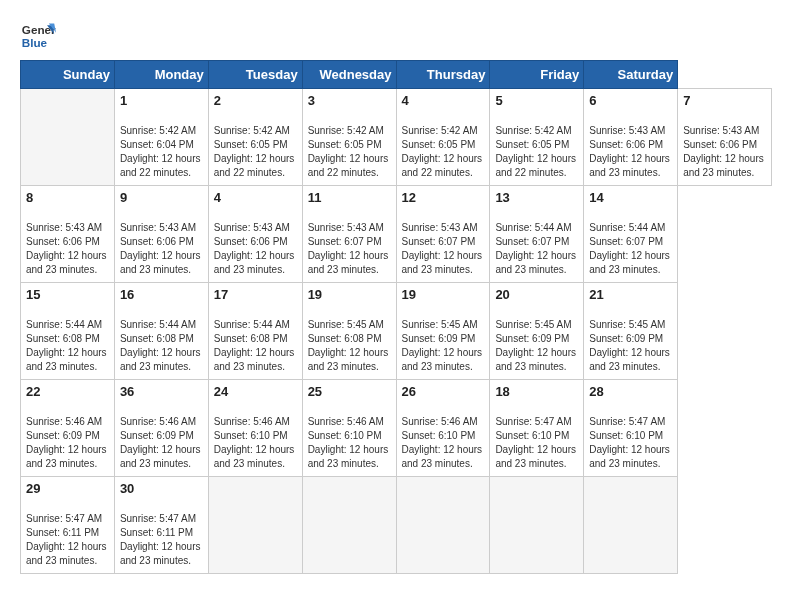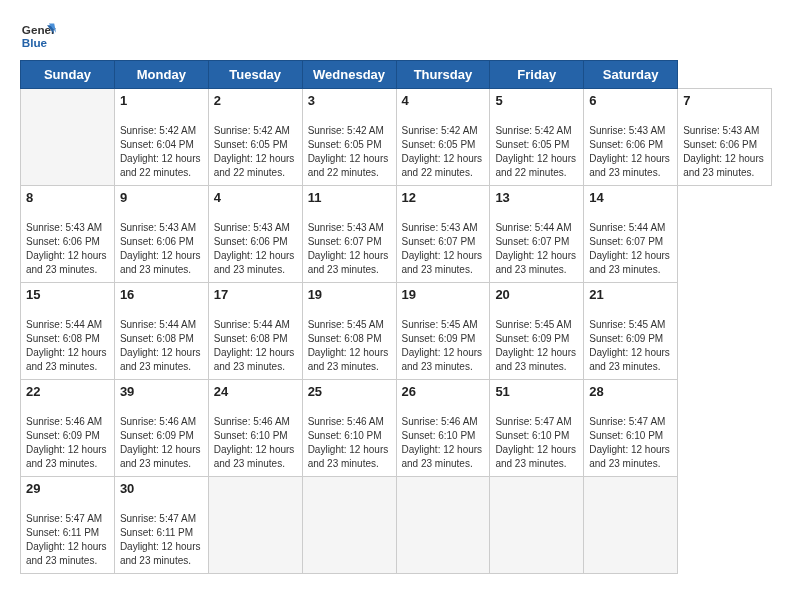--- a/index.html
+++ b/index.html
@@ -50,21 +50,21 @@
       border-collapse: collapse;
       margin-top: 4px;
       table-layout: fixed;
     }
     th {
       background-color: #2563a8;
       color: #fff;
       font-size: 13px;
       font-weight: bold;
       padding: 6px 4px;
-      text-align: center;
+      text-align: right;
       border: 1px solid #1a4f8a;
     }
     td {
       border: 1px solid #ccc;
       vertical-align: top;
       padding: 4px 5px 5px 5px;
       font-size: 10px;
       color: #333;
       background: #fff;
       height: 82px;
@@ -211,37 +211,37 @@
             <span class="day-num">21</span>
             <div class="day-info">Sunrise: 5:45 AM<br>Sunset: 6:09 PM<br>Daylight: 12 hours and 23 minutes.</div>
           </td>
         </tr>
         <tr>
           <td>
             <span class="day-num">22</span>
             <div class="day-info">Sunrise: 5:46 AM<br>Sunset: 6:09 PM<br>Daylight: 12 hours and 23 minutes.</div>
           </td>
           <td>
-            <span class="day-num">39</span>
+            <span class="day-num">36</span>
             <div class="day-info">Sunrise: 5:46 AM<br>Sunset: 6:09 PM<br>Daylight: 12 hours and 23 minutes.</div>
           </td>
           <td>
             <span class="day-num">24</span>
             <div class="day-info">Sunrise: 5:46 AM<br>Sunset: 6:10 PM<br>Daylight: 12 hours and 23 minutes.</div>
           </td>
           <td>
             <span class="day-num">25</span>
             <div class="day-info">Sunrise: 5:46 AM<br>Sunset: 6:10 PM<br>Daylight: 12 hours and 23 minutes.</div>
           </td>
           <td>
             <span class="day-num">26</span>
             <div class="day-info">Sunrise: 5:46 AM<br>Sunset: 6:10 PM<br>Daylight: 12 hours and 23 minutes.</div>
           </td>
           <td>
-            <span class="day-num">51</span>
+            <span class="day-num">18</span>
             <div class="day-info">Sunrise: 5:47 AM<br>Sunset: 6:10 PM<br>Daylight: 12 hours and 23 minutes.</div>
           </td>
           <td>
             <span class="day-num">28</span>
             <div class="day-info">Sunrise: 5:47 AM<br>Sunset: 6:10 PM<br>Daylight: 12 hours and 23 minutes.</div>
           </td>
         </tr>
         <tr>
           <td>
             <span class="day-num">29</span>

